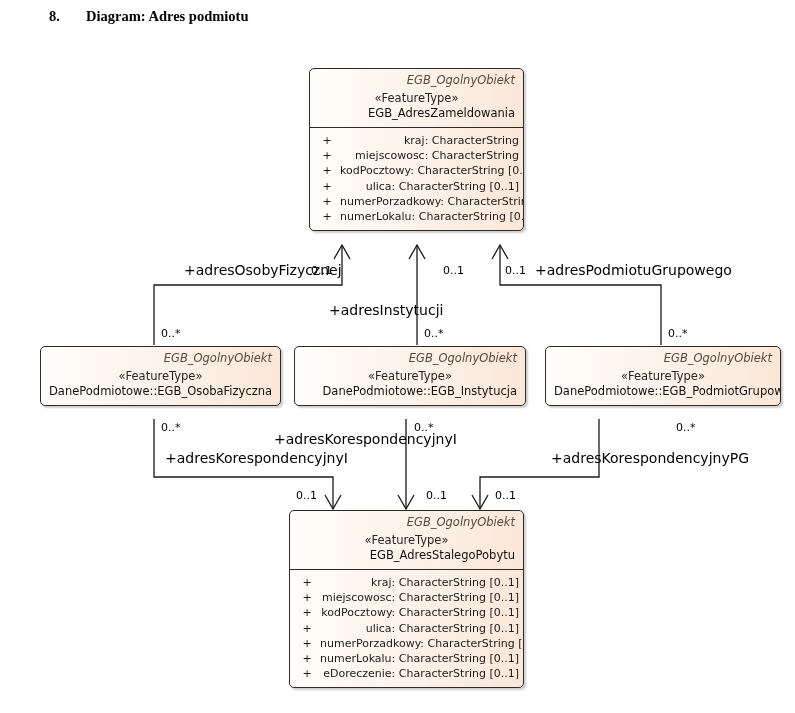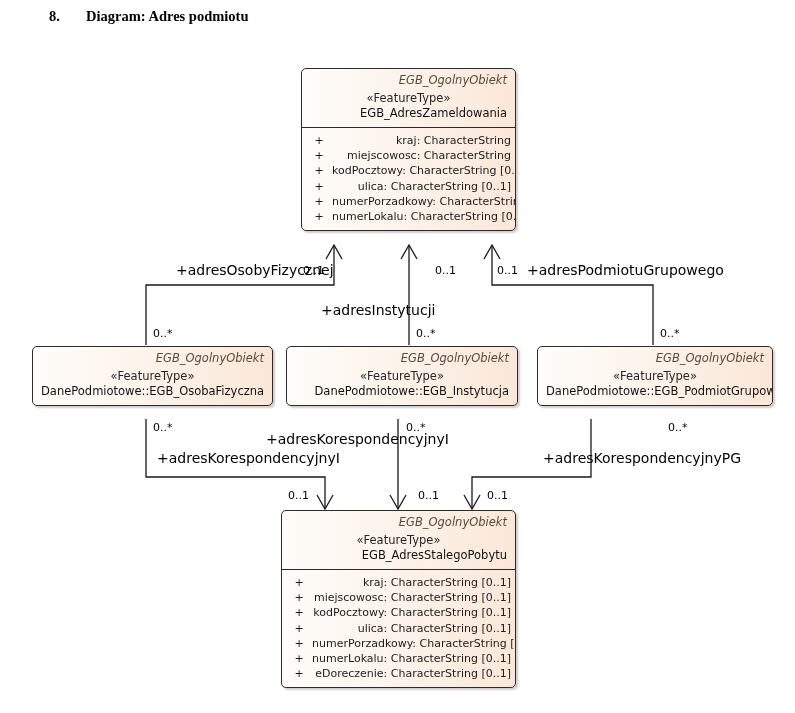--- a/index.html
+++ b/index.html
@@ -22,21 +22,21 @@
     font-weight: bold;
     font-size: 14.5px;
     color: #000000;
     white-space: nowrap;
     margin-left: 22px;
   }
   #doc-title .num { display: inline-block; width: 37px; }
 
   #canvas {
     position: absolute;
-    left: 0; top: 0;
+    left: 8px; top: 0;
     width: 774px;
     height: 713px;
   }
   #svg-layer {
     position: absolute;
     left: 0; top: 0;
     width: 795px;
     height: 713px;
     pointer-events: none;
   }

